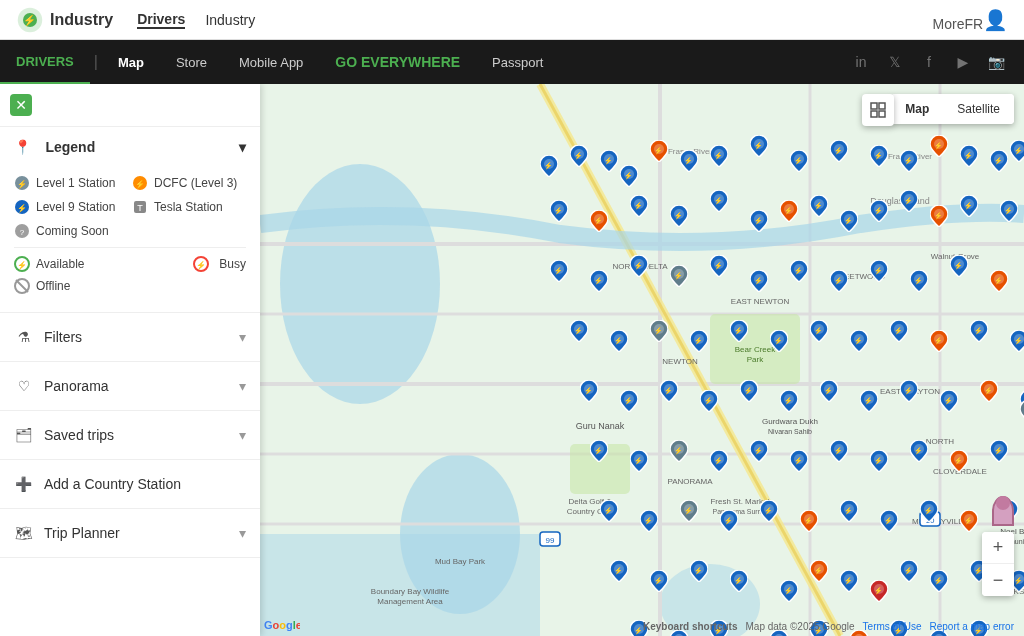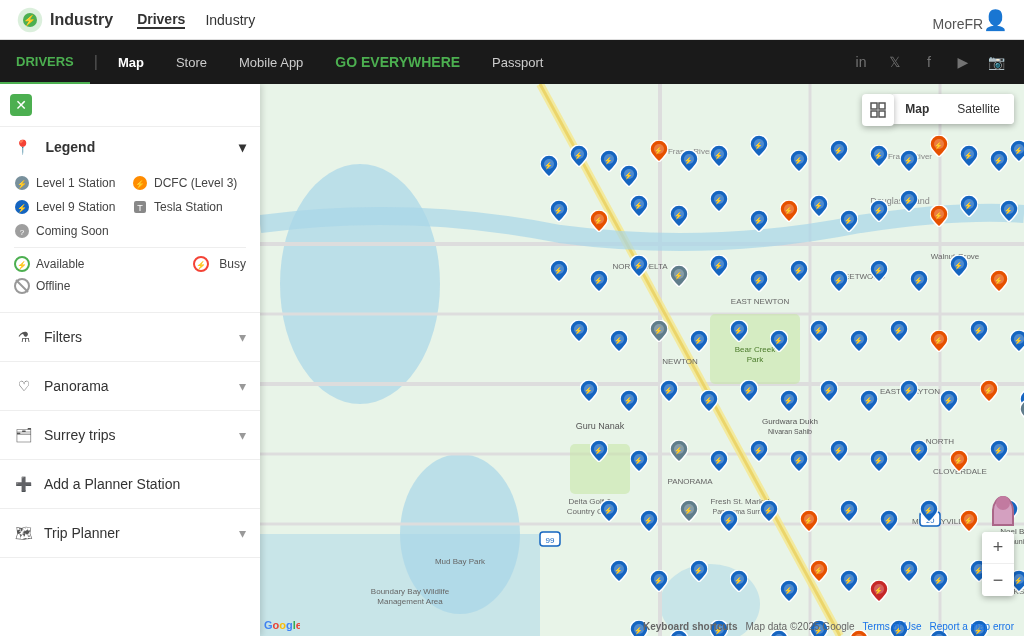--- a/index.html
+++ b/index.html
@@ -477,27 +477,27 @@
     </div>
 
     <div class="sidebar-simple-item">
       <span class="item-icon">♡</span>
       <span>Panorama</span>
       <span class="chevron">▾</span>
     </div>
 
     <div class="sidebar-simple-item">
       <span class="item-icon">🗂</span>
-      <span>Surrey trips</span>
+      <span>Saved trips</span>
       <span class="chevron">▾</span>
     </div>
 
     <div class="sidebar-simple-item">
       <span class="item-icon">➕</span>
-      <span>Add a Planner Station</span>
+      <span>Add a Country Station</span>
     </div>
 
     <div class="sidebar-simple-item">
       <span class="item-icon">🗺</span>
       <span>Trip Planner</span>
       <span class="chevron">▾</span>
     </div>
 
   </div>
 

